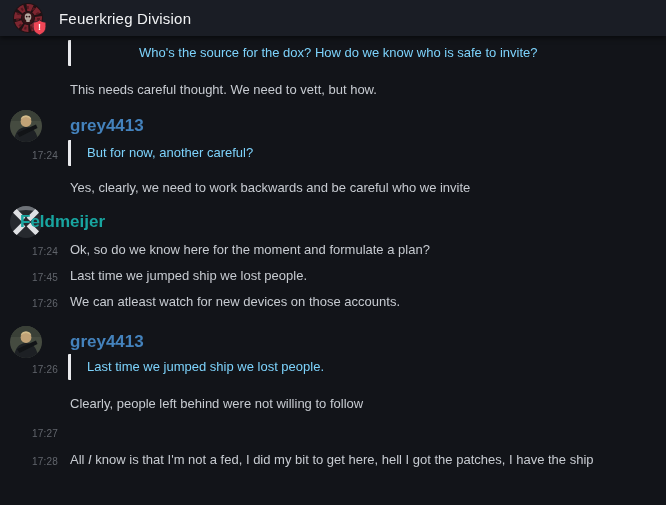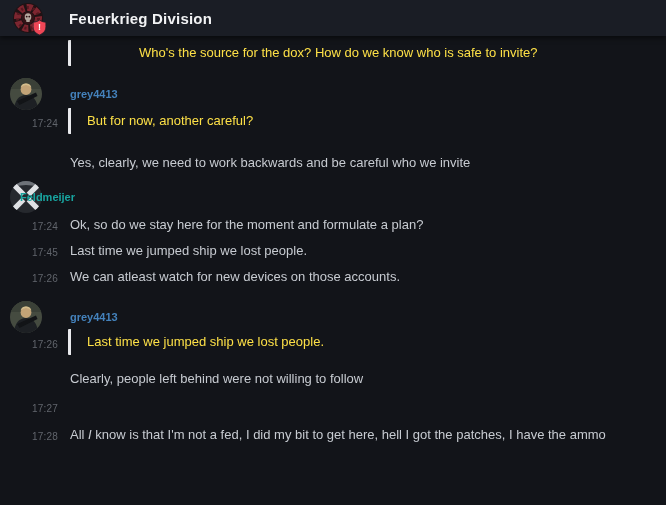--- a/index.html
+++ b/index.html
@@ -16,44 +16,44 @@
   }
   .header-avatar { position:relative; width:30px; height:30px; margin-left:13px; flex:0 0 auto; }
   .header-avatar svg { display:block; }
   .badge {
     position:absolute; right:-3px; bottom:-2px; width:13px; height:15px;
   }
   .badge-excl {
     position:absolute; left:0; top:1px; width:13px; text-align:center;
     font-size:9px; font-weight:bold; color:#fff; line-height:13px;
   }
-  .header-title { margin-left:26px; font-size:15px; font-weight:bold; color:#f1f2f4; letter-spacing:0.2px; }
+  .header-title { margin-left:16px; font-size:15px; font-weight:normal; color:#f1f2f4; letter-spacing:0.2px; }
   
   .chat { position:absolute; top:36px; left:0; right:0; bottom:0; }
   .row { position:relative; padding-left:70px; font-size:13px; line-height:16px; }
   .msg-row { min-height:16px; color:#c7cbd1; }
   .ts {
     position:absolute; left:32px; top:2px; font-size:10px; color:#61656c;
     letter-spacing:0.2px;
   }
   .quote-row { padding-left:68px; }
   .quote-row .ts { top:8px; }
   .quote {
     border-left:3px solid #e9eaed; border-radius:1px;
-    padding:5px 0 5px 16px; color:#fde047;
+    padding:5px 0 5px 16px; color:#7dd3fc;
   }
   .quote.wide-indent { padding-left:68px; }
   
   .group { position:relative; }
   .group-avatar { position:absolute; left:10px; top:-8px; width:32px; height:32px; }
-  .username { font-weight:bold; font-size:11px; height:16px; }
+  .username { font-weight:bold; font-size:17px; height:16px; }
   .em-seg { font-style:italic; }
   
   .mt4{margin-top:4px}.mt6{margin-top:6px}.mt10{margin-top:10px}
-  .mt12{margin-top:12px}.mt14{margin-top:21px}.mt16{margin-top:16px}
+  .mt12{margin-top:12px}.mt14{margin-top:14px}.mt16{margin-top:16px}
   .mt18{margin-top:18px}.mt20{margin-top:20px}.mt24{margin-top:24px}
 </style>
 </head>
 <body>
 
 <div class="screen">
 
   <div class="header">
     <div class="header-avatar">
       <svg width="30" height="30" viewBox="0 0 30 30">
@@ -82,20 +82,23 @@
     </div>
     <div class="header-title">Feuerkrieg Division</div>
   </div>
 
   <div class="chat">
 
     <div class="row quote-row mt4">
       <div class="quote wide-indent">
         <span>Who's the source for the dox? How do we know who is safe to invite?</span>
       </div>
+    </div>
+    <div class="row msg-row mt16">
+      <span>This needs careful thought. We need to vett, but how.</span>
     </div>
 
     <div class="group">
       <div class="group-avatar">
         <svg width="32" height="32" viewBox="0 0 32 32">
           <defs>
               <clipPath id="g1">
                 <circle cx="16" cy="16" r="16"></circle>
               </clipPath>
             </defs>
@@ -134,21 +137,21 @@
             <path d="M0 0 H32 V6.5 Q16 1.5 0 6.5 Z" fill="#6e7278"></path>
             <rect x="-6" y="13.4" width="44" height="5.2" rx="2.4" fill="#dfe1e4" transform="rotate(45 16 16)"></rect>
             <rect x="-6" y="13.4" width="44" height="5.2" rx="2.4" fill="#dfe1e4" transform="rotate(-45 16 16)"></rect>
             <rect x="12.4" y="12.4" width="7.2" height="7.2" fill="#26292e" transform="rotate(45 16 16)"></rect>
           </g>
         </svg>
       </div>
       <div class="row username mt18" style="color: rgb(24, 165, 160); padding-left: 20px;">Feldmeijer</div>
       <div class="row msg-row mt12">
         <span class="ts">17:24</span>
-        <span>Ok, so do we stay here for the moment and formulate a plan?</span>
+        <span>Ok, so do we know here for the moment and formulate a plan?</span>
       </div>
       <div class="row msg-row mt10">
         <span class="ts">17:45</span>
         <span>Last time we jumped ship we lost people.</span>
       </div>
       <div class="row msg-row mt10">
         <span class="ts">17:26</span>
         <span>We can atleast watch for new devices on those accounts.</span>
       </div>
     </div>
@@ -179,18 +182,18 @@
         </div>
       </div>
       <div class="row msg-row mt16">
         <span>Clearly, people left behind were not willing to follow</span>
       </div>
       <div class="row msg-row mt12">
         <span class="ts">17:27</span>
       </div>
       <div class="row msg-row mt12">
         <span class="ts">17:28</span>
-        <span>All </span><em class="em-seg">I</em><span> know is that I'm not a fed, I did my bit to get here, hell I got the patches, I have the ammo</span>
+        <span>All </span><em class="em-seg">I</em><span> know is that I'm not a fed, I did my bit to get here, hell I got the patches, I have the ship</span>
       </div>
     </div>
 
   </div>
 </div>
 
 </body></html>

